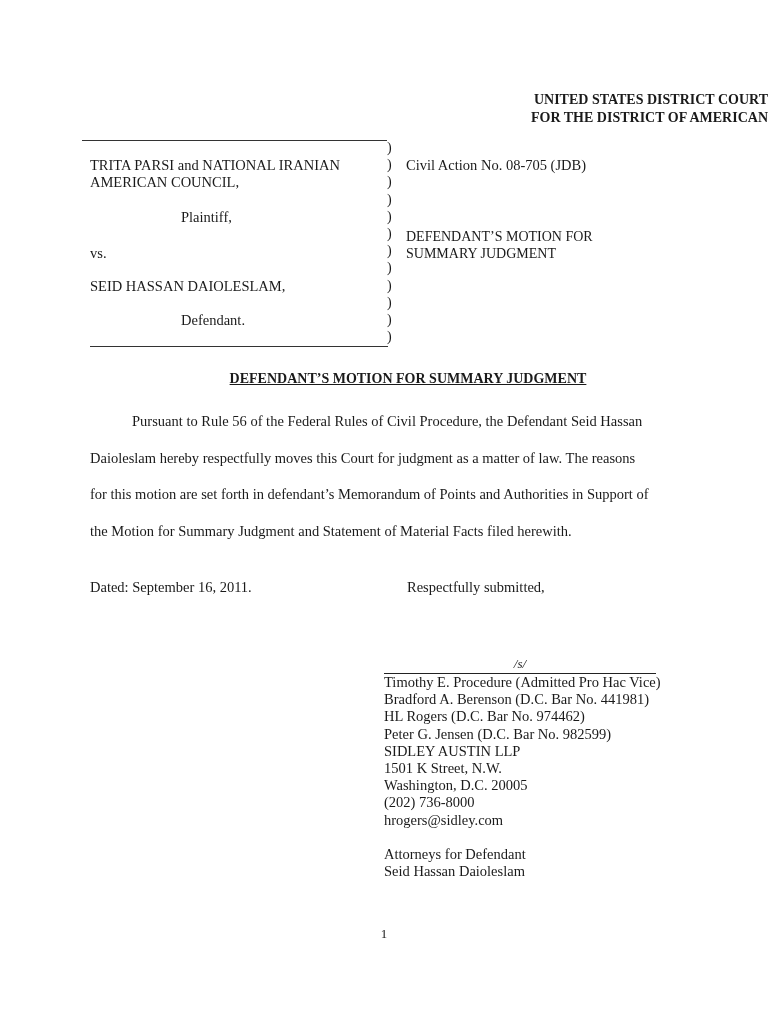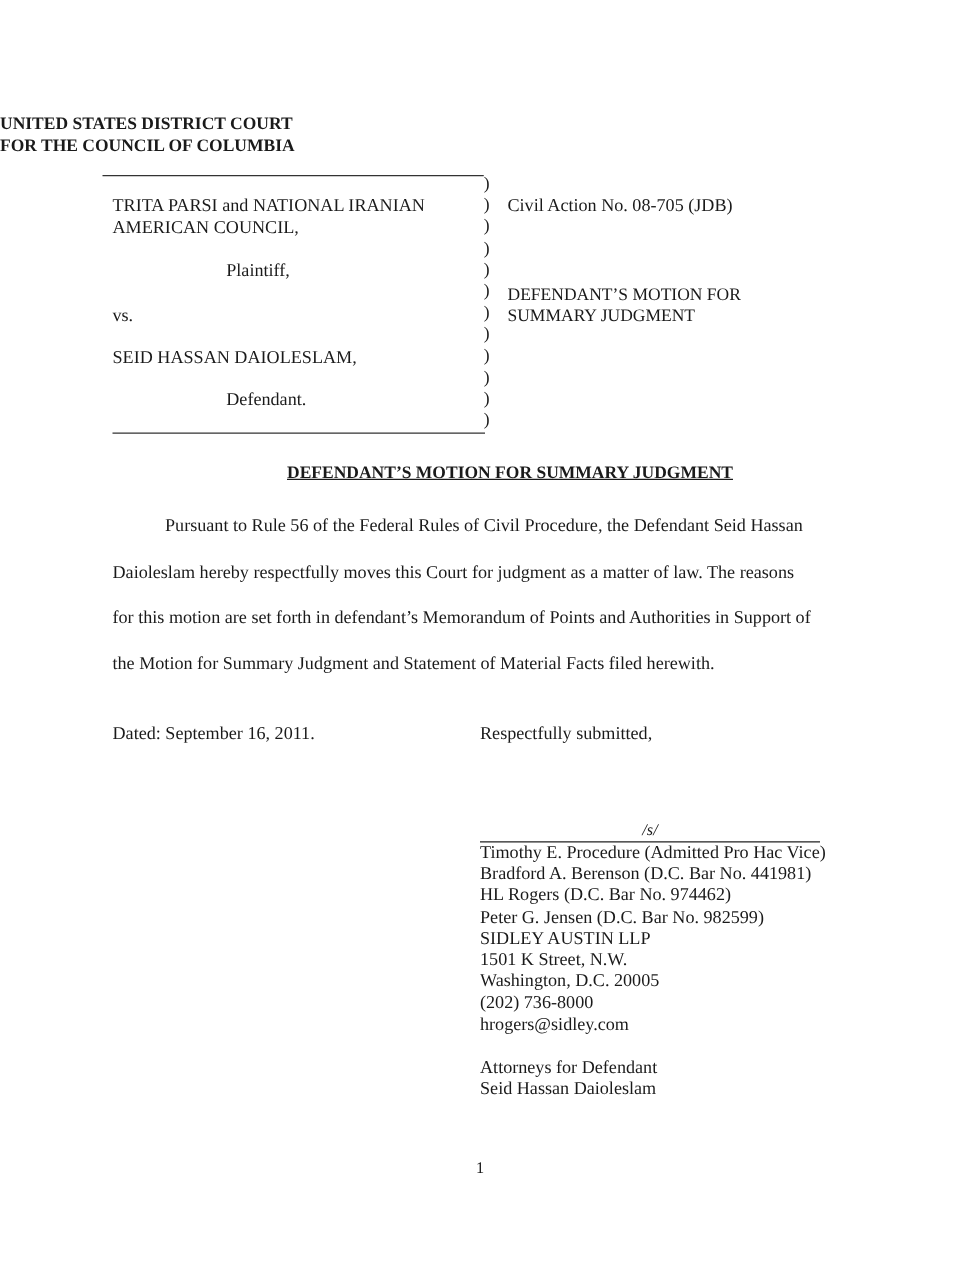--- a/index.html
+++ b/index.html
@@ -1,38 +1,38 @@
 <!DOCTYPE html>
 <html><head>
 <meta charset="utf-8">
 <style>
   html, body { margin: 0; padding: 0; background: #ffffff; }
   body { width: 768px; height: 1024px; position: relative; overflow: hidden;
          font-family: "Liberation Serif", "DejaVu Serif", serif; color: #1a1a1a; font-size: 14.5px; }
   .abs { position: absolute; white-space: nowrap; }
   .bold { font-weight: normal; }
-  .court-title { left: 0; width: 768px; top: 91px; line-height: 18px; font-weight: bold; font-size: 14px; text-align: left; }
+  .court-title { left: 0; width: 768px; top: 91px; line-height: 18px; font-weight: bold; font-size: 14px; text-align: right; }
   .rule { position: absolute; height: 1px; background: #333; }
   .paren-col { position: absolute; left: 387px; top: 139px; line-height: 17.2px; font-size: 14px; }
   .caption-left { position: absolute; left: 90px; font-size: 14.5px; line-height: 17px; }
   .caption-right { position: absolute; left: 406px; font-size: 14.5px; line-height: 17px; }
   .motion-heading { left: 0; width: 816px; top: 371px; text-align: center; font-weight: bold; font-size: 14px; text-decoration: underline; }
   .body-para { position: absolute; left: 90px; width: 592px; top: 403px; font-size: 14.5px; line-height: 36.5px; text-align: justify; }
   .body-line { display: block; white-space: nowrap; }
   .sig-block { position: absolute; left: 384px; top: 672px; font-size: 14.5px; line-height: 17.2px; }
   .sig-line { position: absolute; left: 384px; top: 673px; width: 272px; height: 1px; background: #222; }
   .sig-mark { position: absolute; left: 384px; width: 272px; top: 656px; text-align: center; font-style: italic; font-size: 13px; }
   .page-num { left: 0; width: 768px; top: 926px; text-align: center; font-size: 13px; }
 </style>
 </head>
 <body>
 
 <div class="abs court-title">
   <div>UNITED STATES DISTRICT COURT</div>
-  <div>FOR THE COUNCIL OF COLUMBIA</div>
+  <div>FOR THE DISTRICT OF AMERICAN</div>
 </div>
 
 <div class="rule" style="left:82px; top:140px; width:305px;"></div>
 <div class="rule" style="left:90px; top:346px; width:298px;"></div>
 
 <div class="paren-col">
   <div>)</div>
   <div>)</div>
   <div>)</div>
   <div>)</div>
@@ -64,21 +64,21 @@
 <div class="abs motion-heading">DEFENDANT’S MOTION FOR SUMMARY JUDGMENT</div>
 
 <div class="body-para">
   <span class="body-line" style="padding-left:42px;">Pursuant to Rule 56 of the Federal Rules of Civil Procedure, the Defendant Seid Hassan</span>
   <span class="body-line">Daioleslam hereby respectfully moves this Court for judgment as a matter of law. The reasons</span>
   <span class="body-line">for this motion are set forth in defendant’s Memorandum of Points and Authorities in Support of</span>
   <span class="body-line">the Motion for Summary Judgment and Statement of Material Facts filed herewith.</span>
 </div>
 
 <div class="abs" style="left:90px; top:579px;">Dated:  September 16, 2011.</div>
-<div class="abs" style="left:384px; top:579px;">Respectfully submitted,</div>
+<div class="abs" style="left:407px; top:579px;">Respectfully submitted,</div>
 
 <div class="sig-mark">/s/</div>
 <div class="sig-line"></div>
 <div class="sig-block" style="top:674px;">
   <div>Timothy E. Procedure (Admitted Pro Hac Vice)</div>
   <div>Bradford A. Berenson (D.C. Bar No. 441981)</div>
   <div>HL Rogers (D.C. Bar No. 974462)</div>
   <div>Peter G. Jensen (D.C. Bar No. 982599)</div>
   <div>SIDLEY AUSTIN LLP</div>
   <div>1501 K Street, N.W.</div>

